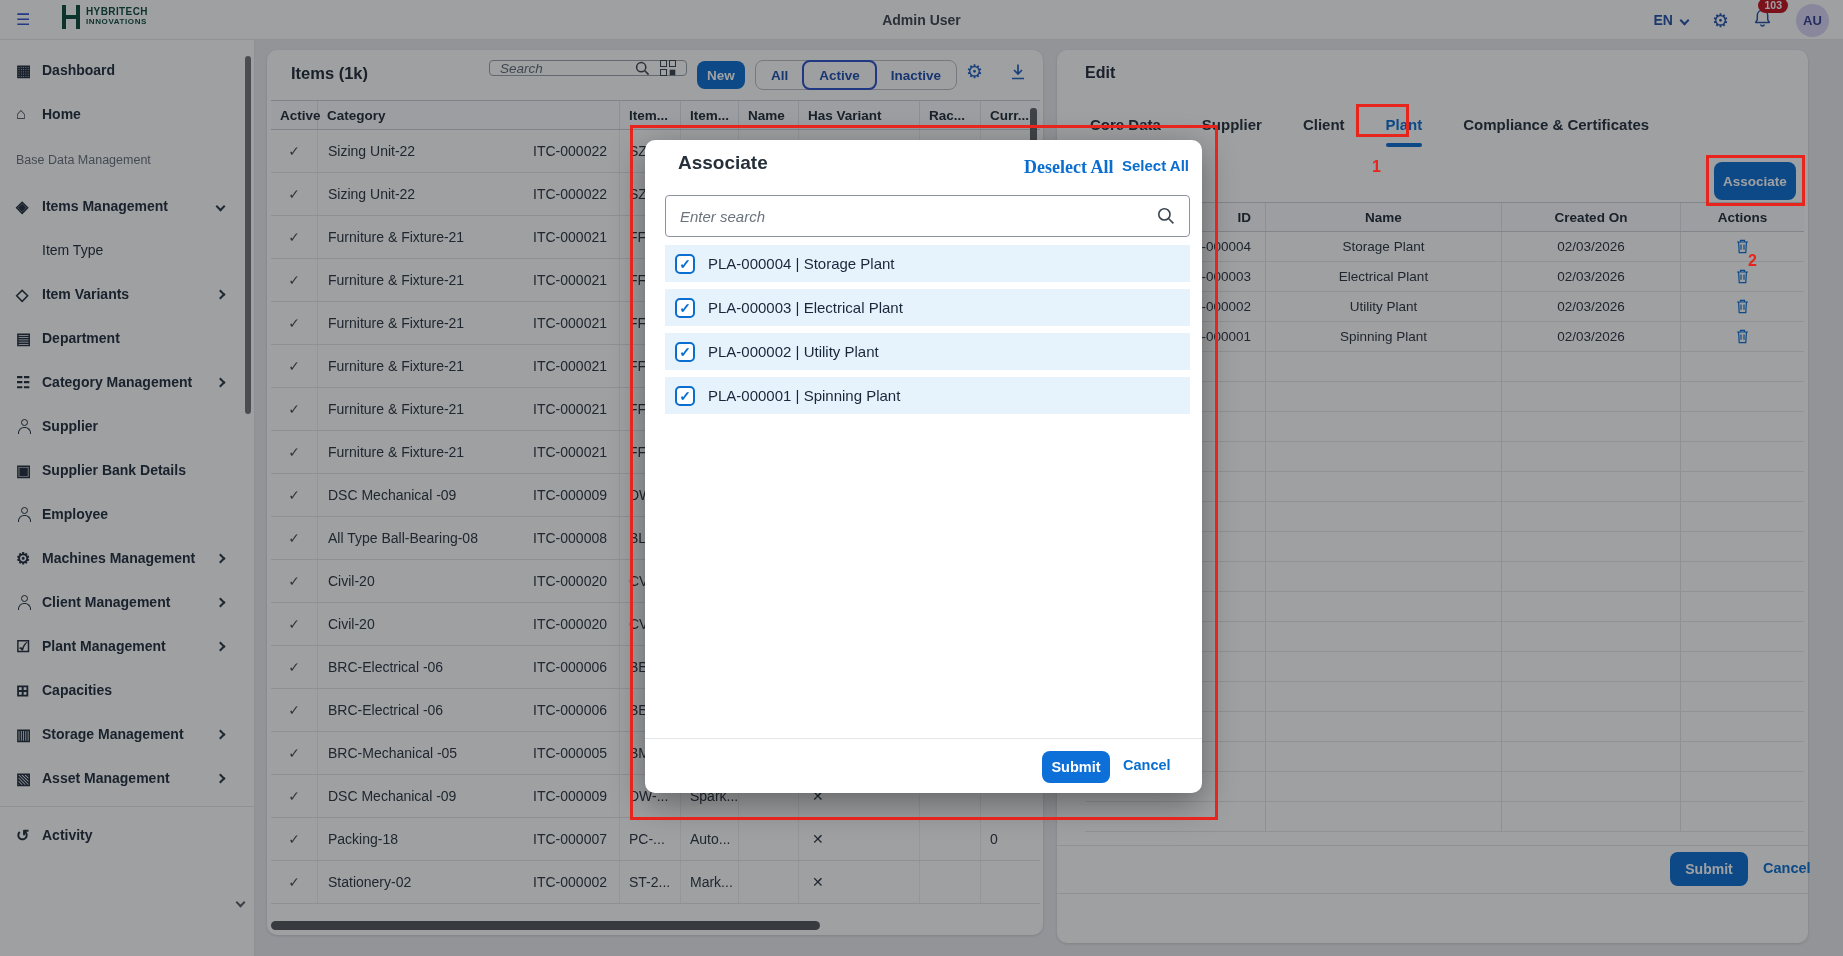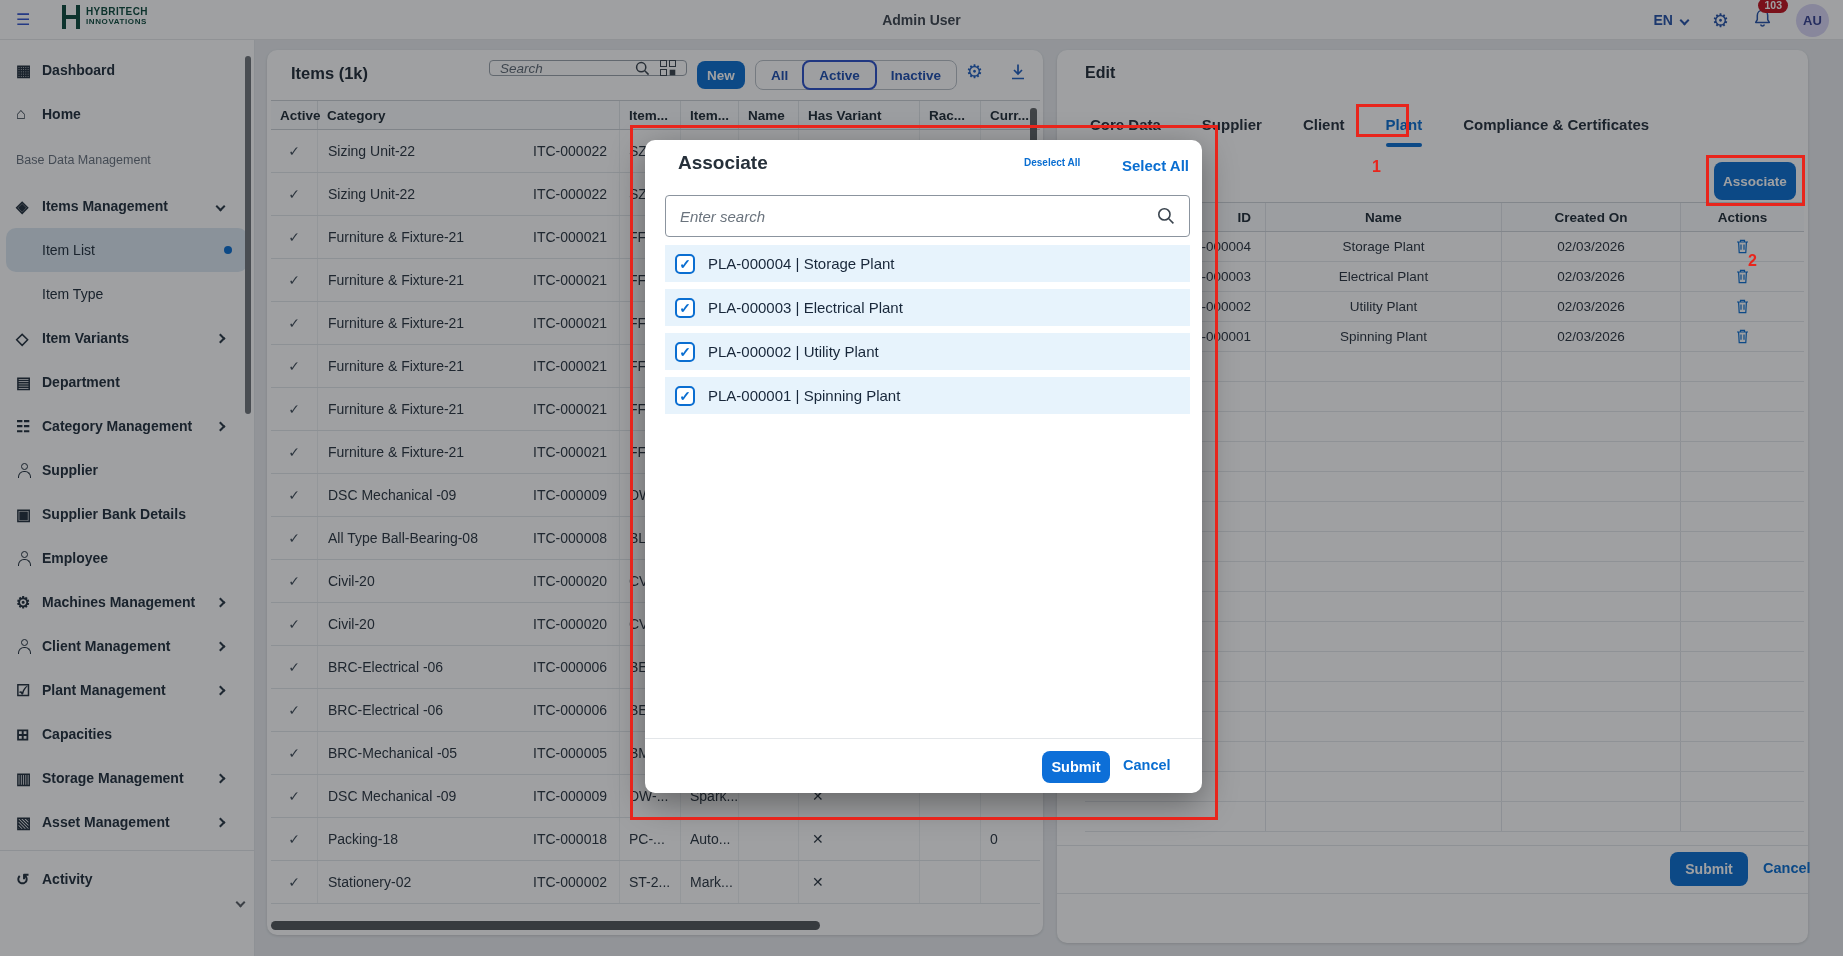--- a/index.html
+++ b/index.html
@@ -101,21 +101,21 @@
   .trash-btn{cursor:pointer;display:flex;align-items:center;}
   .edit-footer-line1{position:absolute;left:0;right:0;top:795px;height:1px;background:#e3e6e9;}
   .edit-footer-line2{position:absolute;left:0;right:0;top:843px;height:1px;background:#e3e6e9;}
   .btn-submit-panel{position:absolute;left:613px;top:802px;width:78px;height:34px;border-radius:8px;background:#0a6ed1;color:#fff;font-size:14px;font-weight:700;display:flex;align-items:center;justify-content:center;cursor:pointer;}
   .link-cancel-panel{position:absolute;left:706px;top:810px;font-size:14.5px;font-weight:700;color:#0a6ed1;cursor:pointer;}
 
   
   .overlay{position:absolute;inset:0;background:rgba(15,18,22,.40);z-index:40;}
   .modal{position:absolute;left:645px;top:140px;width:557px;height:653px;background:#fff;border-radius:10px;box-shadow:0 10px 34px rgba(0,0,0,.38);z-index:50;}
   .modal-title{position:absolute;left:33px;top:12px;font-size:19px;font-weight:700;color:#26303a;}
-  .link-deselect{position:absolute;left:379px;top:17px;font-size:10px;font-weight:700;color:#0a6ed1;cursor:pointer;}
+  .link-deselect{position:absolute;left:379px;top:17px;font-size:18px;font-weight:700;color:#0a6ed1;cursor:pointer;font-family:Liberation Serif, serif;}
   .link-select{position:absolute;left:477px;top:17px;font-size:15px;font-weight:700;color:#0a6ed1;cursor:pointer;}
   .modal-search{position:absolute;left:20px;top:55px;width:525px;height:42px;border:1px solid #8b949e;border-radius:4px;display:flex;align-items:center;}
   .modal-search input{border:none;outline:none;flex:1;padding:0 14px;font-size:15px;font-family:"Liberation Sans",sans-serif;color:#2a3440;min-width:0;background:transparent;}
   .modal-search input::placeholder{font-style:italic;color:#6a737d;}
   .modal-search .mag{padding-right:14px;display:flex;align-items:center;}
   .opts{position:absolute;left:20px;top:105px;width:525px;}
   .opt{height:37px;margin-bottom:7px;background:#e7f3fc;display:flex;align-items:center;padding-left:10px;cursor:pointer;}
   .cbx{width:20px;height:20px;border:2px solid #0a6ed1;border-radius:5px;background:#fff;color:#0a6ed1;font-size:14px;font-weight:700;line-height:16px;text-align:center;cursor:pointer;}
   .opt-label{margin-left:13px;font-size:15px;color:#18273a;font-weight:500;}
   .modal-foot-line{position:absolute;left:0;right:0;top:598px;height:1px;background:#e3e6e9;}
@@ -171,24 +171,20 @@
     <div class="nav-item">
       <span class="nv-icon">⌂</span>
       <span class="nv-label">Home</span>
     </div>
     <div class="section-label">Base Data Management</div>
     <div class="nav-item">
       <span class="nv-icon">◈</span>
       <span class="nv-label">Items Management</span>
       <span class="nav-chev chev-css"></span>
     </div>
-    <div class="nav-item selected">
-      <span class="nv-label">Item List</span>
-      <span class="dot"></span>
-    </div>
     <div class="nav-item child">
       <span class="nv-label">Item Type</span>
     </div>
     <div class="nav-item">
       <span class="nv-icon">◇</span>
       <span class="nv-label">Item Variants</span>
       <span class="nav-chev chev-css right"></span>
     </div>
     <div class="nav-item">
       <span class="nv-icon">▤</span>
@@ -519,21 +515,21 @@
           <span class="ic w-model"></span>
           <span class="ic w-hasv">✕</span>
           <span class="ic w-rac"></span>
           <span class="ic w-curr"></span>
         </div>
 
         <div class="irow">
           <span class="ic w-active check">✓</span>
           <span class="ic w-category cat">
             <span>Packing-18</span>
-            <span>ITC-000018</span>
+            <span>ITC-000007</span>
           </span>
           <span class="ic w-item1">PC-...</span>
           <span class="ic w-item2">Auto...</span>
           <span class="ic w-model"></span>
           <span class="ic w-hasv">✕</span>
           <span class="ic w-rac"></span>
           <span class="ic w-curr">0</span>
         </div>
 
         <div class="irow">

